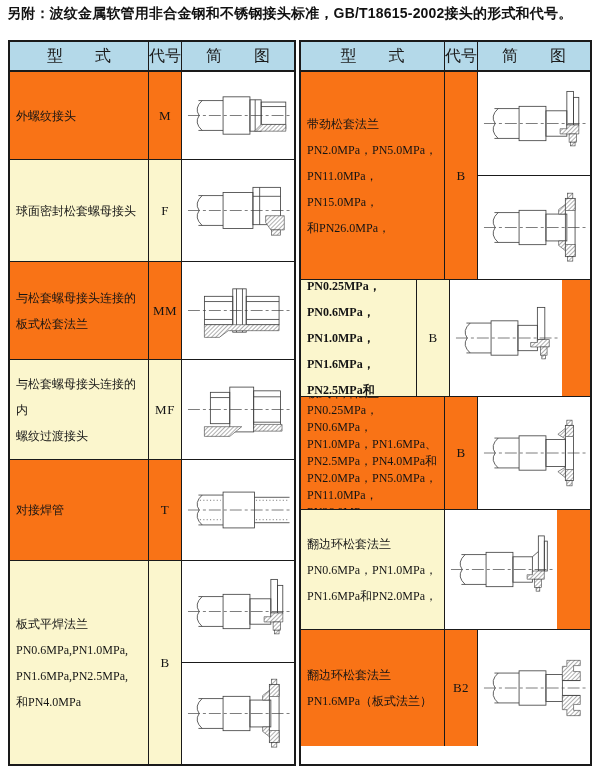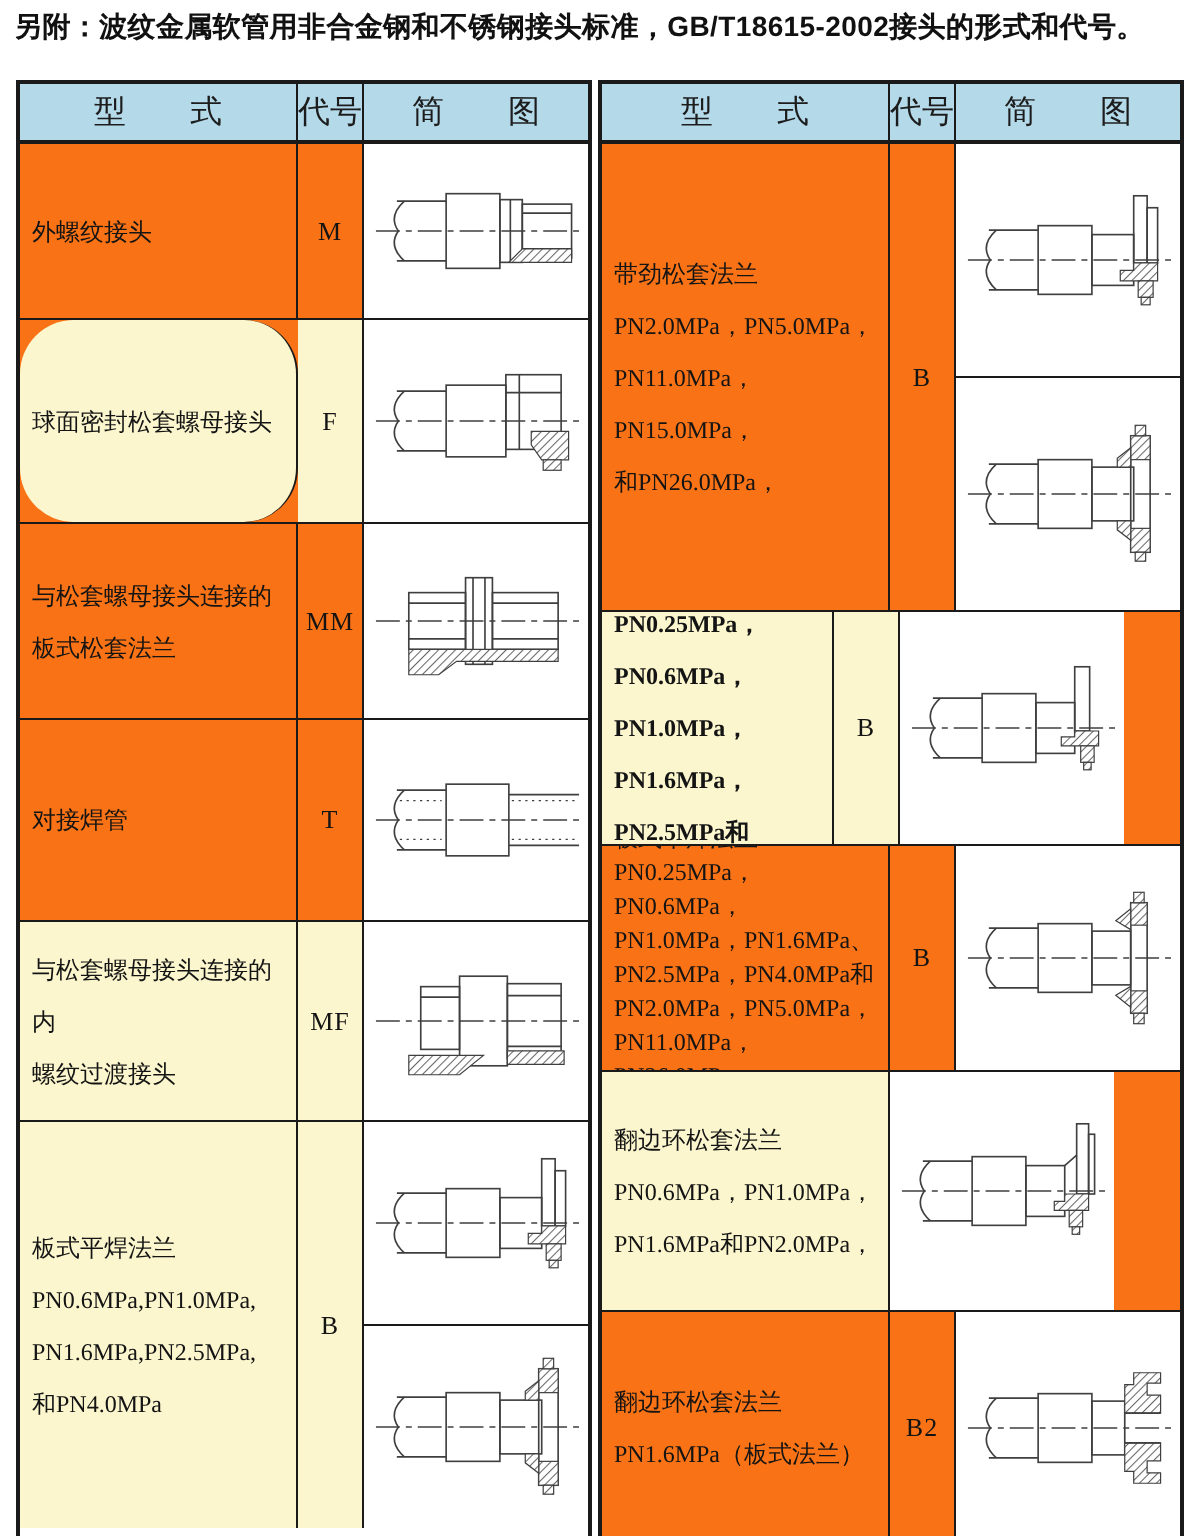--- a/index.html
+++ b/index.html
@@ -69,21 +69,21 @@
                   <line x1="106" y1="38" x2="139" y2="38"></line>
                   <line x1="106" y1="62" x2="139" y2="62"></line>
                   <path d="M106,62 L139,62 L139,71 L97,71 Z" fill="url(#hx)" stroke-width="0.8"></path>
                   <line x1="8" y1="50" x2="145" y2="50" stroke-dasharray="16 4 4 4" stroke-width="0.9"></line>
                 </g>
               </svg>
             </div>
           </div>
         </div>
         <div class="row hl" style="height: 102px;">
-          <div class="cell name" style="width: 139px; line-height: 26px; border-radius: 27px;">球面密封松套螺母接头</div>
+          <div class="cell name" style="width: 139px; line-height: 26px;">球面密封松套螺母接头</div>
           <div class="cell code" style="width: 33px;">F</div>
           <div class="cell dwrap" style="width: 112px;">
             <div class="diag">
               <svg viewBox="0 0 150 100" preserveAspectRatio="xMidYMid meet">
                 <g stroke="#3f3f3f" stroke-width="1.1" fill="none">
                   <line x1="22" y1="30" x2="55" y2="30"></line>
                   <line x1="22" y1="70" x2="55" y2="70"></line>
                   <path d="M27,30 Q16,40 23,50 Q16,60 27,70"></path>
                   <rect x="55" y="26" width="40" height="48"></rect>
                   <rect x="95" y="19" width="37" height="50"></rect>
@@ -114,43 +114,20 @@
                   <rect x="68" y="21" width="18" height="58"></rect>
                   <line x1="73" y1="21" x2="73" y2="79"></line>
                   <line x1="81" y1="21" x2="81" y2="79"></line>
                   <path d="M30,69 L130,69 L130,77 L62,77 L50,86 L30,86 Z" fill="url(#hx)" stroke-width="0.8"></path>
                   <line x1="8" y1="50" x2="145" y2="50" stroke-dasharray="16 4 4 4" stroke-width="0.9"></line>
                 </g>
               </svg>
             </div>
           </div>
         </div>
-        <div class="row" style="height: 101px;">
-          <div class="cell name" style="width: 139px; line-height: 26px;">对接焊管</div>
-          <div class="cell code" style="width: 33px;">T</div>
-          <div class="cell dwrap" style="width: 112px;">
-            <div class="diag">
-              <svg viewBox="0 0 150 100" preserveAspectRatio="xMidYMid meet">
-                <g stroke="#3f3f3f" stroke-width="1.1" fill="none">
-                  <line x1="22" y1="30" x2="55" y2="30"></line>
-                  <line x1="22" y1="70" x2="55" y2="70"></line>
-                  <path d="M27,30 Q16,40 23,50 Q16,60 27,70"></path>
-                  <rect x="55" y="26" width="42" height="48"></rect>
-                  <line x1="97" y1="33" x2="144" y2="33"></line>
-                  <line x1="97" y1="67" x2="144" y2="67"></line>
-                  <line x1="99" y1="37" x2="142" y2="37" stroke-dasharray="1.5 3" stroke-width="0.9"></line>
-                  <line x1="99" y1="63" x2="142" y2="63" stroke-dasharray="1.5 3" stroke-width="0.9"></line>
-                  <line x1="24" y1="37" x2="52" y2="37" stroke-dasharray="1.5 3" stroke-width="0.9"></line>
-                  <line x1="24" y1="63" x2="52" y2="63" stroke-dasharray="1.5 3" stroke-width="0.9"></line>
-                  <line x1="8" y1="50" x2="145" y2="50" stroke-dasharray="16 4 4 4" stroke-width="0.9"></line>
-                </g>
-              </svg>
-            </div>
-          </div>
-        </div>
         <div class="row hl" style="height: 100px;">
           <div class="cell name" style="width: 139px; line-height: 26px;">与松套螺母接头连接的内
 螺纹过渡接头</div>
           <div class="cell code" style="width: 33px;">MF</div>
           <div class="cell dwrap" style="width: 112px;">
             <div class="diag">
               <svg viewBox="0 0 150 100" preserveAspectRatio="xMidYMid meet">
                 <g stroke="#3f3f3f" stroke-width="1.1" fill="none">
                   <rect x="38" y="27" width="26" height="42"></rect>
                   <line x1="38" y1="34" x2="64" y2="34"></line>
@@ -159,20 +136,43 @@
                   <line x1="96" y1="33" x2="132" y2="33"></line>
                   <line x1="96" y1="67" x2="132" y2="67"></line>
                   <path d="M30,73 L80,73 L64,86 L30,86 Z" fill="url(#hx)" stroke-width="0.8"></path>
                   <path d="M96,70 L134,70 L134,79 L96,79 Z" fill="url(#hx)" stroke-width="0.8"></path>
                   <line x1="8" y1="50" x2="145" y2="50" stroke-dasharray="16 4 4 4" stroke-width="0.9"></line>
                 </g>
               </svg>
             </div>
           </div>
         </div>
+        <div class="row" style="height: 101px;">
+          <div class="cell name" style="width: 139px; line-height: 26px;">对接焊管</div>
+          <div class="cell code" style="width: 33px;">T</div>
+          <div class="cell dwrap" style="width: 112px;">
+            <div class="diag">
+              <svg viewBox="0 0 150 100" preserveAspectRatio="xMidYMid meet">
+                <g stroke="#3f3f3f" stroke-width="1.1" fill="none">
+                  <line x1="22" y1="30" x2="55" y2="30"></line>
+                  <line x1="22" y1="70" x2="55" y2="70"></line>
+                  <path d="M27,30 Q16,40 23,50 Q16,60 27,70"></path>
+                  <rect x="55" y="26" width="42" height="48"></rect>
+                  <line x1="97" y1="33" x2="144" y2="33"></line>
+                  <line x1="97" y1="67" x2="144" y2="67"></line>
+                  <line x1="99" y1="37" x2="142" y2="37" stroke-dasharray="1.5 3" stroke-width="0.9"></line>
+                  <line x1="99" y1="63" x2="142" y2="63" stroke-dasharray="1.5 3" stroke-width="0.9"></line>
+                  <line x1="24" y1="37" x2="52" y2="37" stroke-dasharray="1.5 3" stroke-width="0.9"></line>
+                  <line x1="24" y1="63" x2="52" y2="63" stroke-dasharray="1.5 3" stroke-width="0.9"></line>
+                  <line x1="8" y1="50" x2="145" y2="50" stroke-dasharray="16 4 4 4" stroke-width="0.9"></line>
+                </g>
+              </svg>
+            </div>
+          </div>
+        </div>
         <div class="row hl" style="height: 203px;">
           <div class="cell name" style="width: 139px; line-height: 26px;">板式平焊法兰
 PN0.6MPa,PN1.0MPa,
 PN1.6MPa,PN2.5MPa,
 和PN4.0MPa</div>
           <div class="cell code" style="width: 33px;">B</div>
           <div class="cell dwrap" style="width: 112px;">
             <div class="diag mid">
               <svg viewBox="0 0 150 100" preserveAspectRatio="xMidYMid meet">
                 <g stroke="#3f3f3f" stroke-width="1.1" fill="none">
@@ -211,21 +211,21 @@
             </div>
           </div>
         </div>
       </div>
     <div class="half right">
         <div class="hdr">
           <div class="hc" style="width: 144px;">型　　式</div>
           <div class="hc" style="width: 33px;">代号</div>
           <div class="hc" style="width: 112px;">简　　图</div>
         </div>
-        <div class="row" style="height: 234px;">
+        <div class="row" style="height: 208px;">
           <div class="cell name" style="width: 144px; line-height: 26px;">带劲松套法兰
 PN2.0MPa，PN5.0MPa，
 PN11.0MPa，PN15.0MPa，
 和PN26.0MPa，</div>
           <div class="cell code" style="width: 33px;">B</div>
           <div class="cell dwrap" style="width: 112px;">
             <div class="diag mid">
               <svg viewBox="0 0 150 100" preserveAspectRatio="xMidYMid meet">
                 <g stroke="#3f3f3f" stroke-width="1.1" fill="none">
                   <line x1="22" y1="30" x2="55" y2="30"></line>

